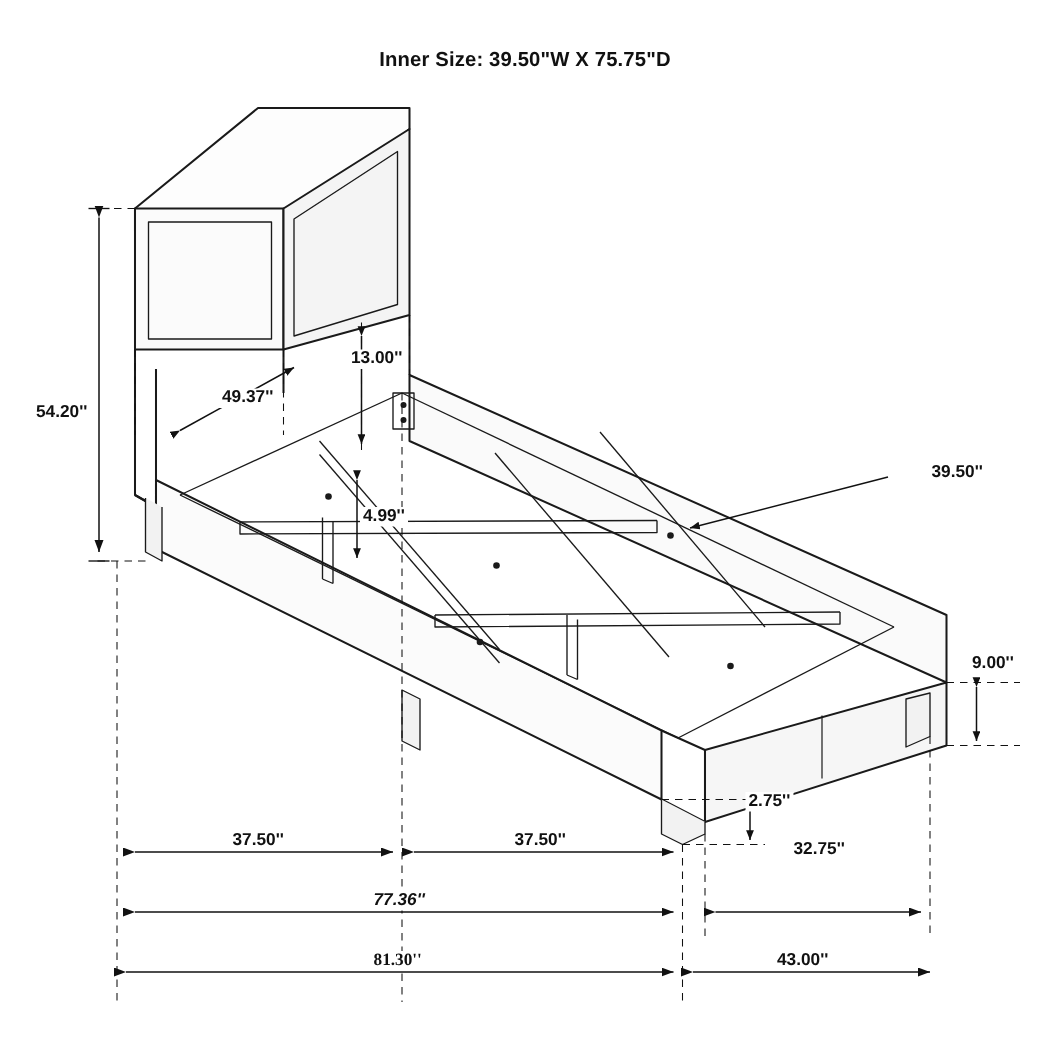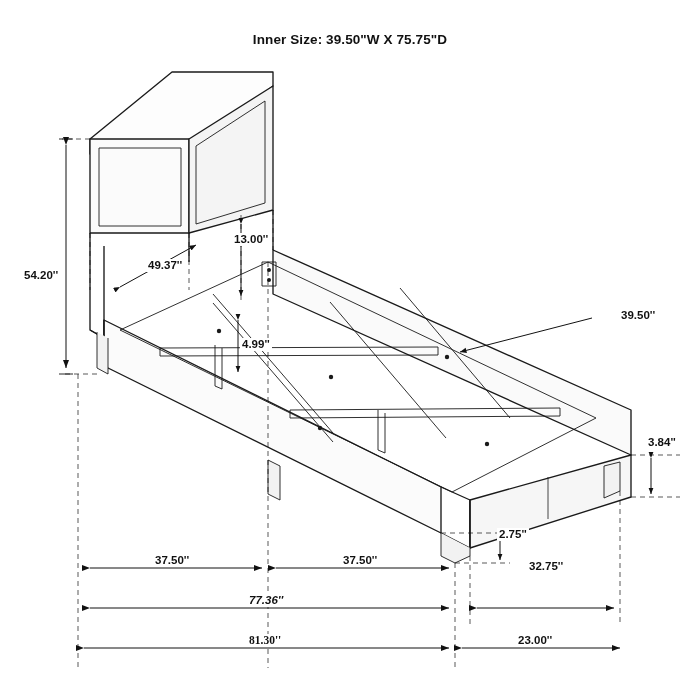--- a/index.html
+++ b/index.html
@@ -172,22 +172,22 @@
 
       <line x1="462" y1="648" x2="620" y2="648" marker-start="url(#ah)" marker-end="url(#ah)"></line>
     </g>
   </svg>
 
   <div class="dim-label" style="left:22px; top:269px;">54.20''</div>
   <div class="dim-label" style="left:146px; top:259px;">49.37''</div>
   <div class="dim-label" style="left:203px; top:233px;margin-left:29px;">13.00''</div>
   <div class="dim-label" style="left:240px; top:338px;">4.99''</div>
   <div class="dim-label" style="left:594px; top:309px;margin-left:25px;">39.50''</div>
-  <div class="dim-label" style="left:646px; top:436px;">3.84''</div>
+  <div class="dim-label" style="left:646px; top:436px;">9.00''</div>
   <div class="dim-label" style="left:497px; top:528px;">2.75''</div>
   <div class="dim-label" style="left:153px; top:554px;">37.50''</div>
   <div class="dim-label" style="left:341px; top:554px;">37.50''</div>
   <div class="dim-label" style="left:247px; top:594px;font-style:italic;">77.36''</div>
   <div class="dim-label" style="left:527px; top:560px;">32.75''</div>
   <div class="dim-label" style="left:247px; top:634px;font-family:Liberation Serif, serif;">81.30''</div>
-  <div class="dim-label" style="left:516px; top:634px;">23.00''</div>
+  <div class="dim-label" style="left:516px; top:634px;">43.00''</div>
 
 </div>
 
 </body></html>

